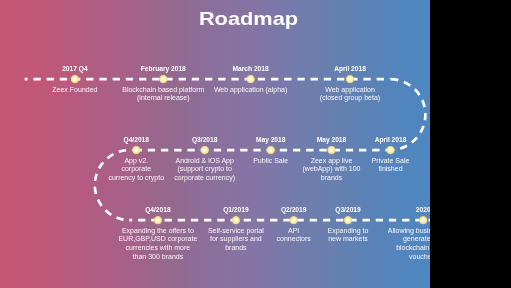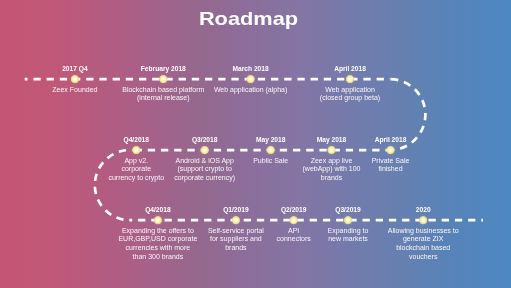--- a/index.html
+++ b/index.html
@@ -1,18 +1,18 @@
 <!DOCTYPE html>
 <html><head>
 <meta charset="utf-8">
 <style>
   html,body{margin:0;padding:0;background:#000;}
   body{width:511px;height:288px;overflow:hidden;font-family:"Liberation Sans",sans-serif;
     -webkit-font-smoothing:antialiased;}
-  #stage{position:relative;width:511px;height:288px;overflow:hidden;
+  #stage{position:relative;width:430px;height:288px;overflow:hidden;
     background:linear-gradient(90deg,
       #c55574 0%, #c05878 9.8%, #b45b80 19.6%, #a66189 29.4%, #95688e 39.1%,
       #8b6e9b 48.9%, #8475a4 58.7%, #737bac 68.5%, #6680b0 78.3%,
       #5783b8 88.1%, #4d87c2 100%);}
   #title{position:absolute;left:-6.5px;top:9px;width:511px;text-align:center;
     font-size:17.8px;font-weight:bold;color:#ffffff;letter-spacing:0px;}
   #title span{display:inline-block;transform:scaleX(1.225);transform-origin:center;}
   svg.track{position:absolute;left:0;top:0;width:511px;height:288px;}
   .lbl{position:absolute;text-align:center;color:#fff;}
   .date{font-size:6.65px;font-weight:bold;}

